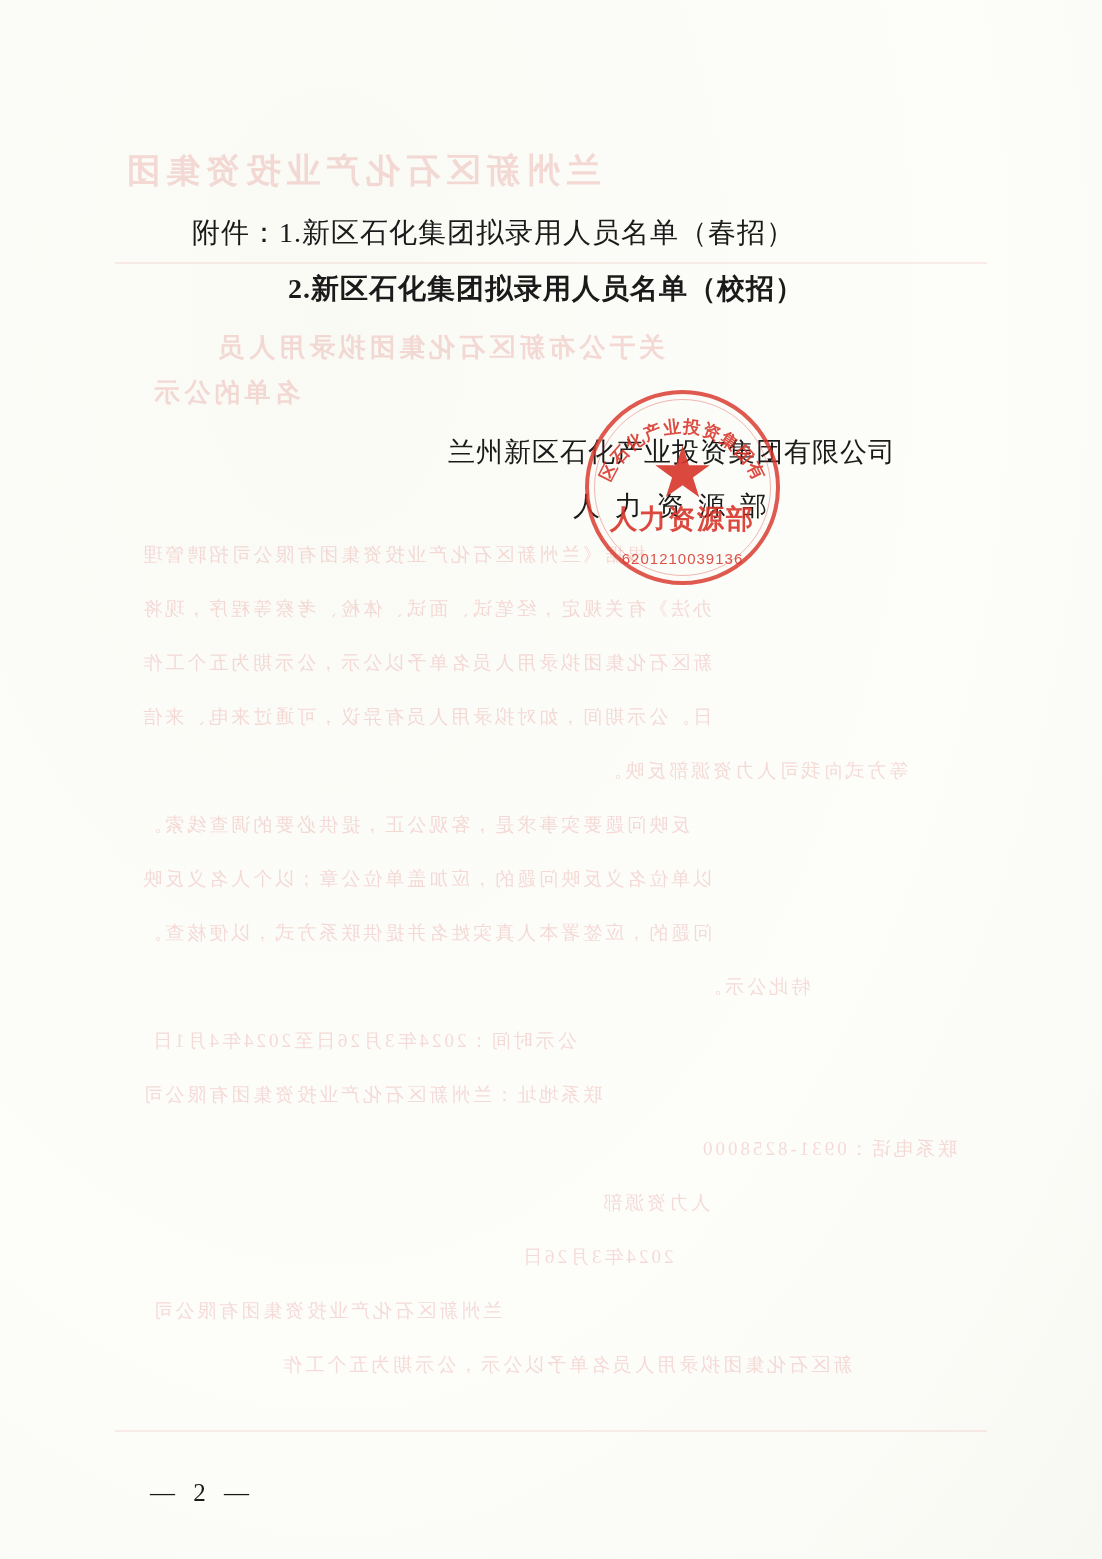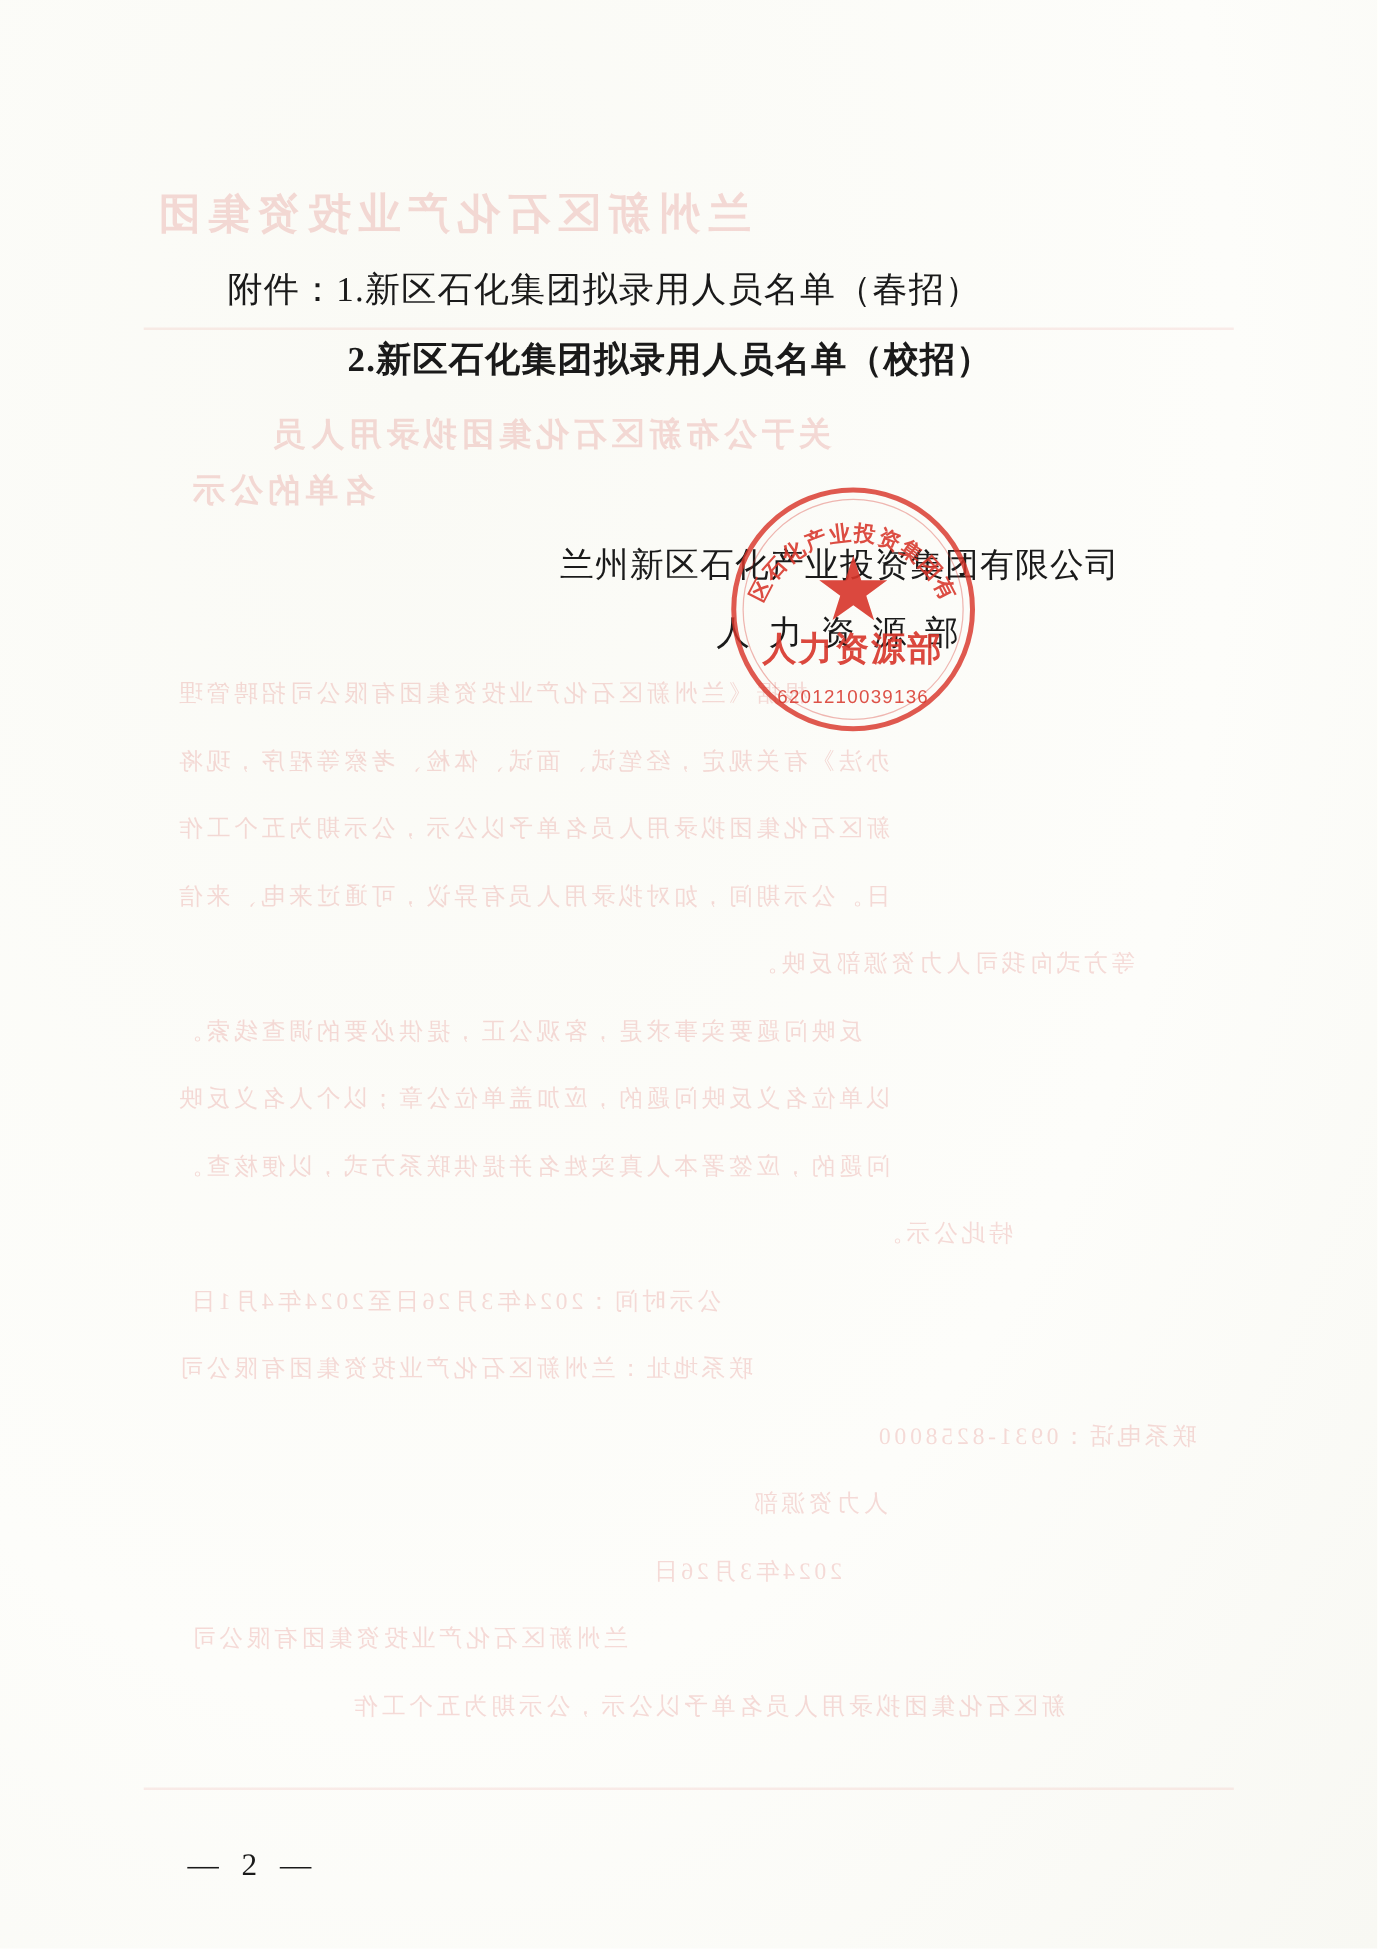--- a/index.html
+++ b/index.html
@@ -68,21 +68,21 @@
     opacity: 0.55;
   }
 
   
   .fg {
     position: absolute;
     inset: 0;
   }
   .attach-block {
     position: absolute;
-    left: 182px;
+    left: 192px;
     top: 205px;
     font-size: 28px;
     line-height: 56px;
     color: #1a1a1a;
     letter-spacing: 1px;
   }
   .attach-line2 {
     padding-left: 96px;
     font-weight: bold;
   }

